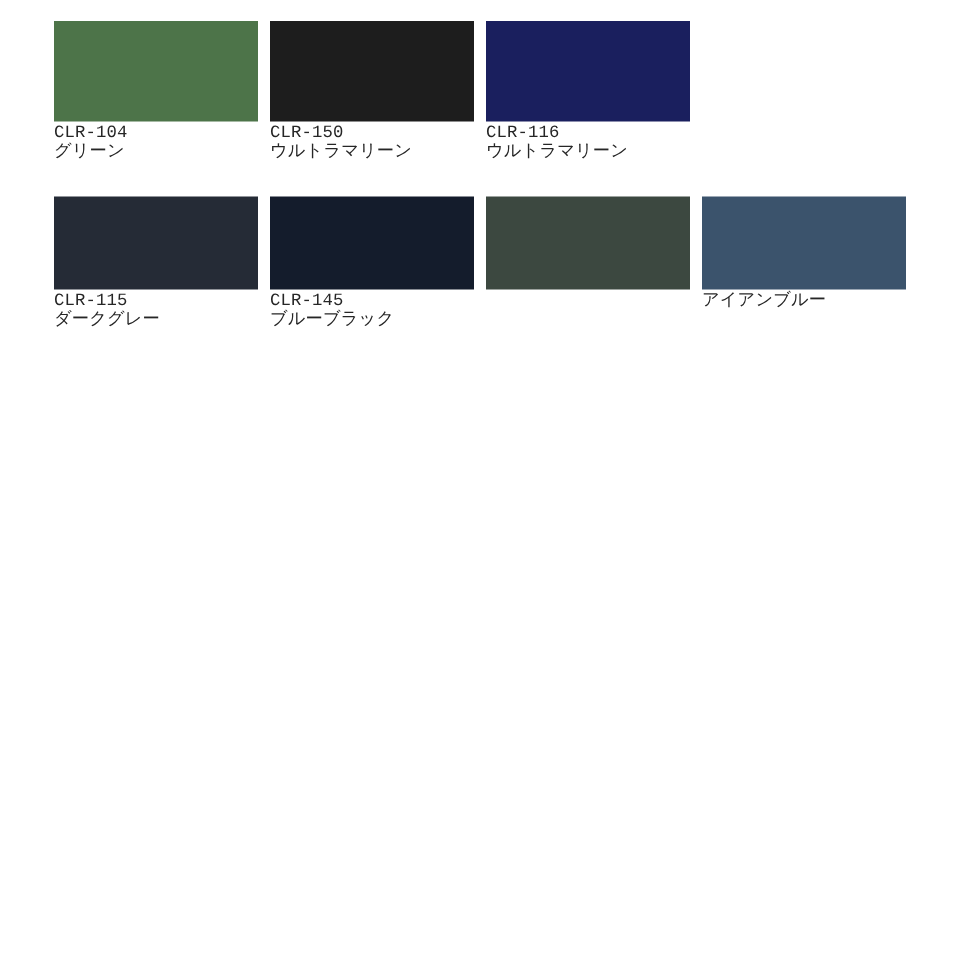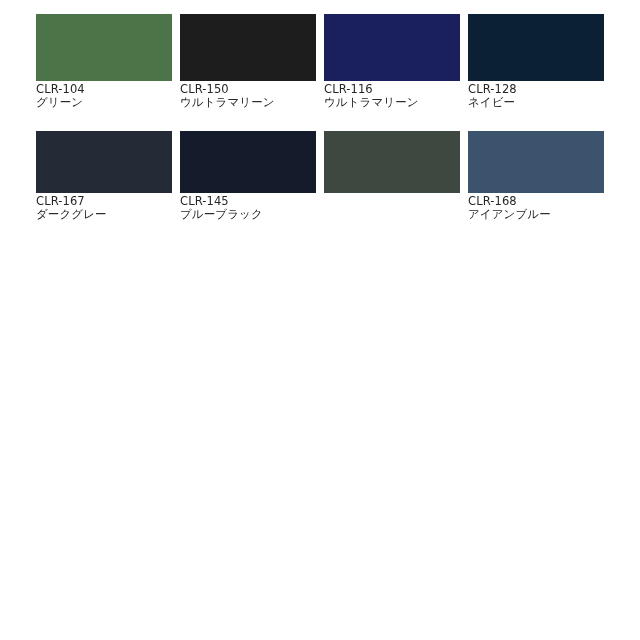--- a/index.html
+++ b/index.html
@@ -21,20 +21,21 @@
     width: 568px;
     display: grid;
     grid-template-columns: 136px 136px 136px 136px;
     column-gap: 8px;
     row-gap: 0px;
   }
 
   .swatch-cell {
     width: 136px;
     position: relative;
+    font-family: Liberation Mono, monospace;
   }
 
   .swatch-chip {
     width: 136px;
     height: 67px;
     box-sizing: border-box;
     display: block;
   }
 
   .swatch-cell.row-2 .swatch-chip {
@@ -92,51 +93,43 @@
   </div>
 
   <div class="swatch-cell row-1">
     <div class="swatch-chip" style="background-color: rgb(26, 31, 94);"></div>
     <div class="swatch-labels">
       <span class="swatch-code">CLR-116</span>
       <span class="swatch-name">ウルトラマリーン</span>
     </div>
   </div>
 
-  <div class="swatch-cell row-1">
-    <div class="swatch-chip" style="background-color: rgb(12, 32, 51);"></div>
-    <div class="swatch-labels">
-      <span class="swatch-code">CLR-128</span>
-      <span class="swatch-name">ネイビー</span>
-    </div>
-  </div>
 
   <div class="row-gap-spacer"></div>
 
   <div class="swatch-cell row-2">
     <div class="swatch-chip" style="background-color: rgb(37, 43, 54);"></div>
     <div class="swatch-labels">
-      <span class="swatch-code">CLR-167</span>
+      <span class="swatch-code">CLR-115</span>
       <span class="swatch-name">ダークグレー</span>
     </div>
   </div>
 
   <div class="swatch-cell row-2">
     <div class="swatch-chip" style="background-color: rgb(20, 28, 44);"></div>
     <div class="swatch-labels">
       <span class="swatch-code">CLR-145</span>
       <span class="swatch-name">ブルーブラック</span>
     </div>
   </div>
 
   <div class="swatch-cell row-2">
     <div class="swatch-chip" style="background-color: rgb(60, 72, 64);"></div>
   </div>
 
   <div class="swatch-cell row-2">
     <div class="swatch-chip" style="background-color: rgb(59, 83, 108);"></div>
     <div class="swatch-labels">
-      <span class="swatch-code">CLR-168</span>
       <span class="swatch-name">アイアンブルー</span>
     </div>
   </div>
 
 </div>
 
 </body></html>

